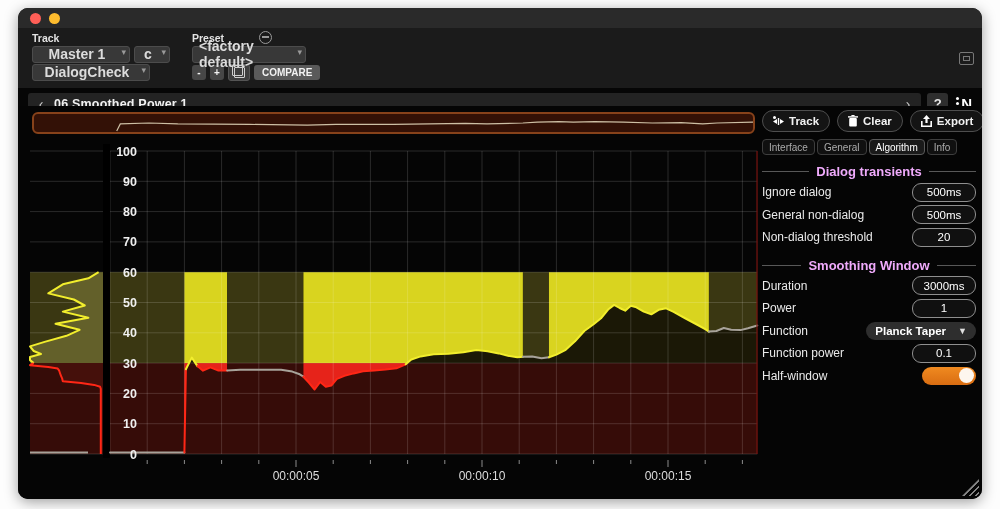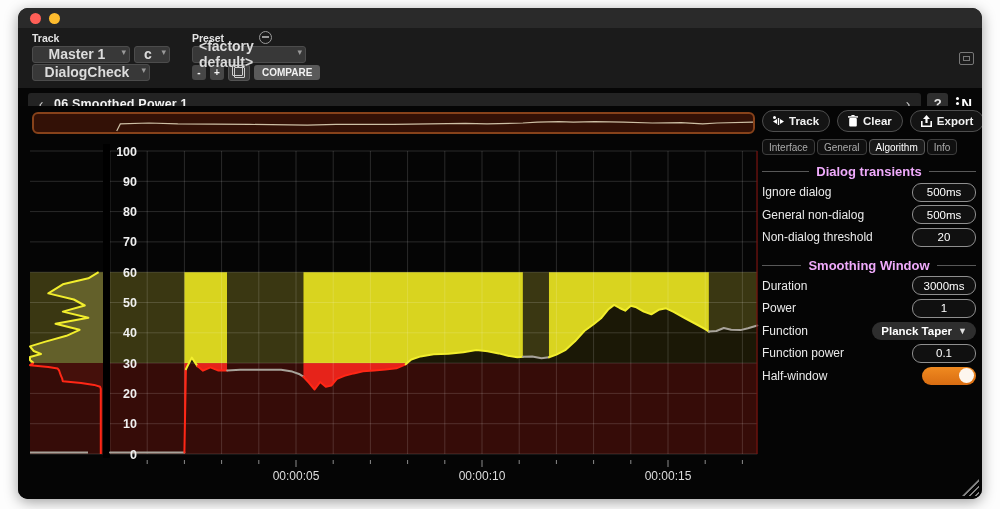--- a/index.html
+++ b/index.html
@@ -58,21 +58,21 @@
   .tab{border:1px solid #3e3e3e;border-radius:4px;margin-right:2px;font-size:10px;color:#ababab;
     height:14px;display:flex;align-items:center;padding:0 6px;background:#101010;}
   .tab.active{color:#fff;border-color:#5a5a5a;background:#1a1a1a;}
   .sechead{display:flex;align-items:center;gap:7px;margin:9px 0 2px 0;color:#f0abfc;font-size:13px;font-weight:bold;}
   .sechead::before,.sechead::after{content:"";flex:1;height:1px;background:#585858;}
   .prow{display:flex;align-items:center;justify-content:space-between;height:22.5px;}
   .plabel{color:#eaeaea;font-size:12px;}
   .pvalue{width:62px;height:17px;border:1px solid #8f8f8f;background:#101010;color:#fff;font-size:11.5px;
     display:flex;align-items:center;justify-content:center;border-radius:9px;}
   .pselect{height:18px;background:#2e2e2e;border-radius:9px;color:#fff;font-size:11.5px;font-weight:bold;
-    display:flex;align-items:center;padding:0 9px;gap:6px;}
+    display:flex;align-items:center;padding:0 9px;gap:12px;}
   .pselect .car{font-size:9px;color:#e0e0e0;}
   .toggle{width:54px;height:18px;border-radius:9px;background:linear-gradient(#f08a20,#d96d12);position:relative;}
   .toggle .knob{position:absolute;right:2px;top:1.5px;width:15px;height:15px;border-radius:50%;background:#fdf6ee;}
   .resize{position:absolute;right:3px;bottom:3px;width:17px;height:17px;
     background:repeating-linear-gradient(135deg,transparent 0 3px,#9a9a9a 3px 4.5px);
     clip-path:polygon(100% 0,100% 100%,0 100%);opacity:.85;}
   svg text{font-family:"Liberation Sans","DejaVu Sans",sans-serif;}
 </style>
 </head>
 <body>

